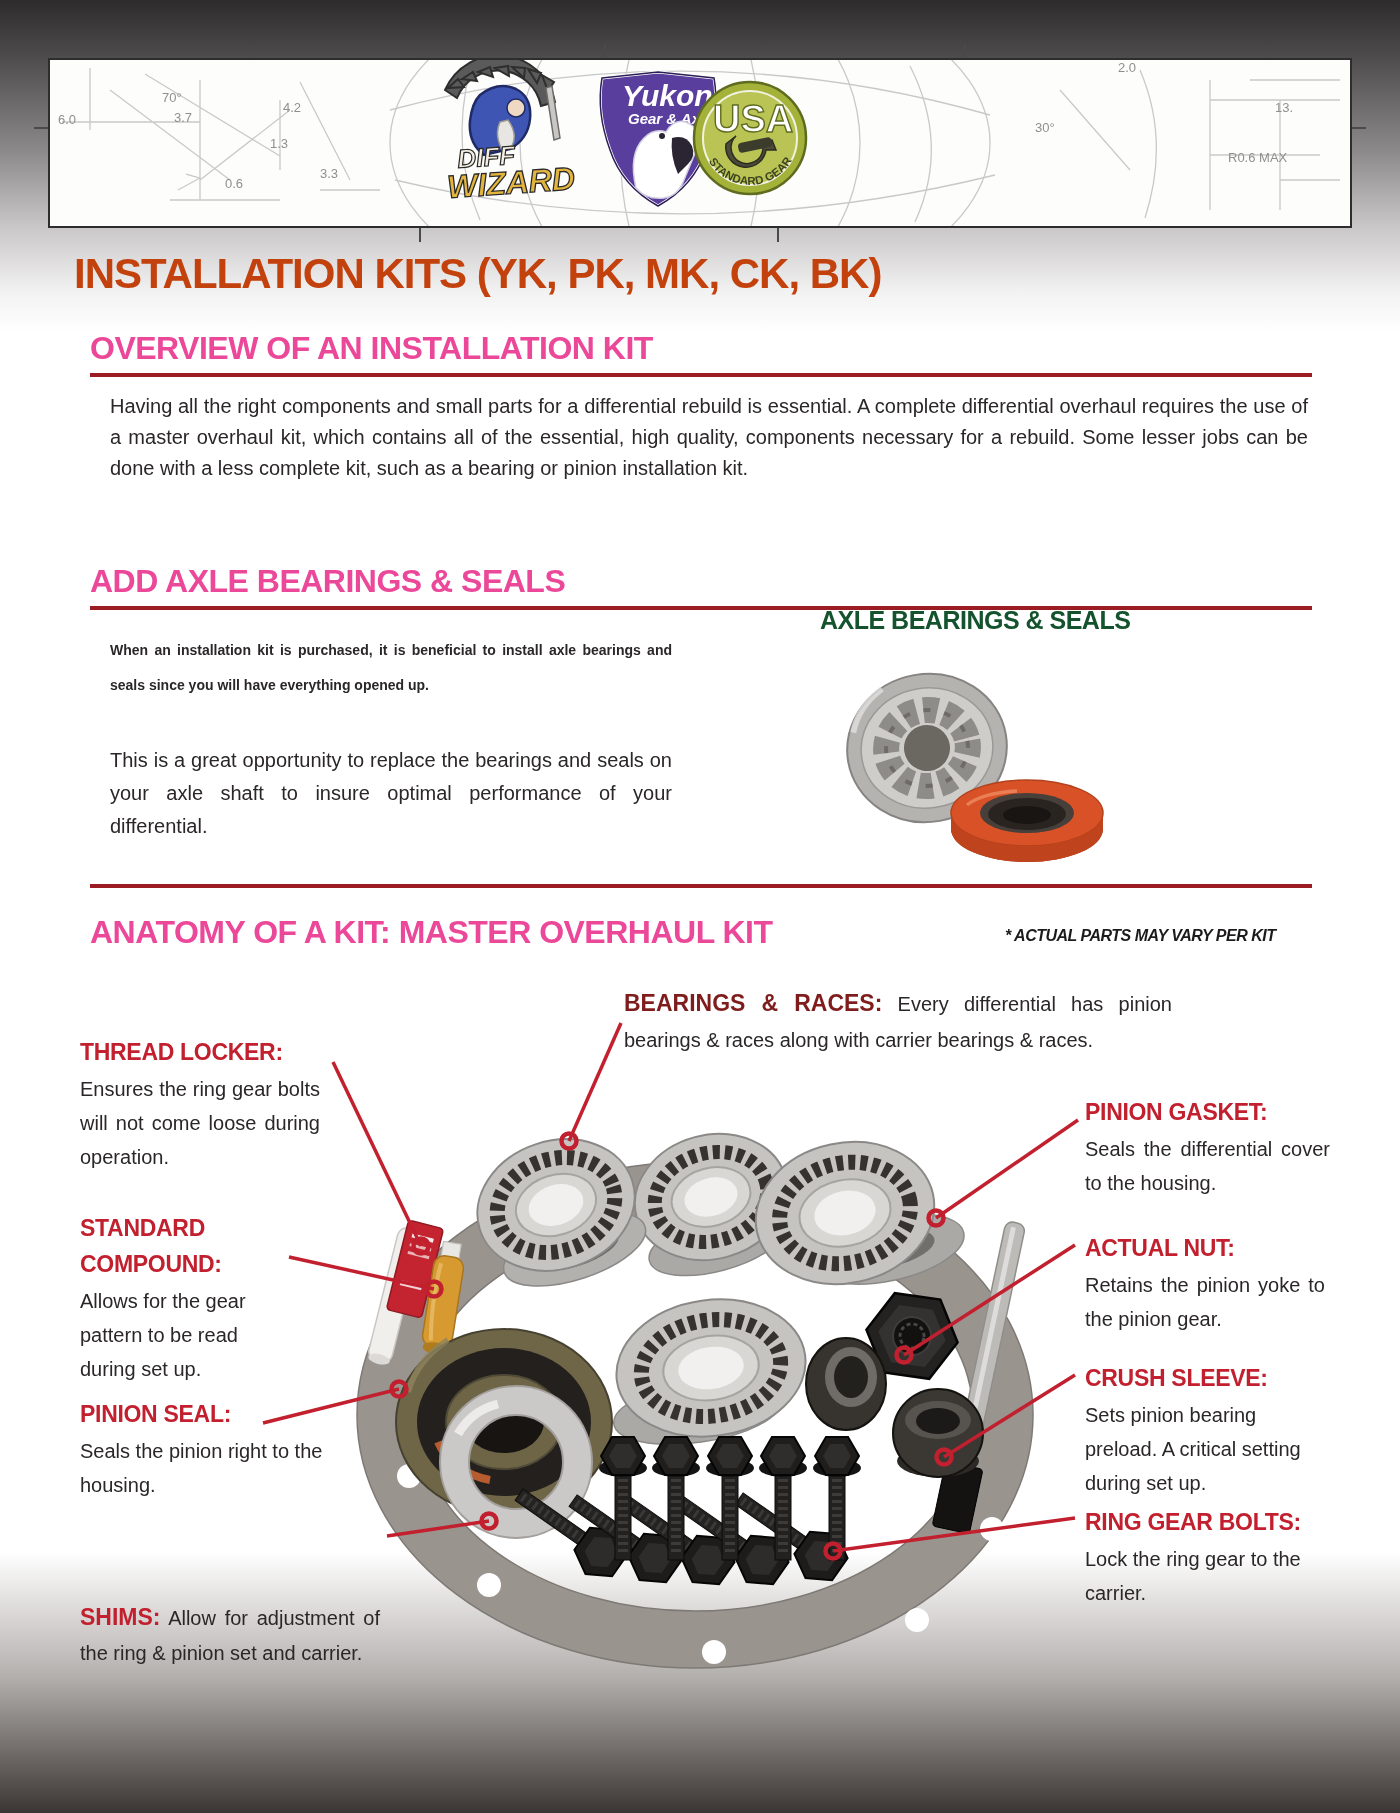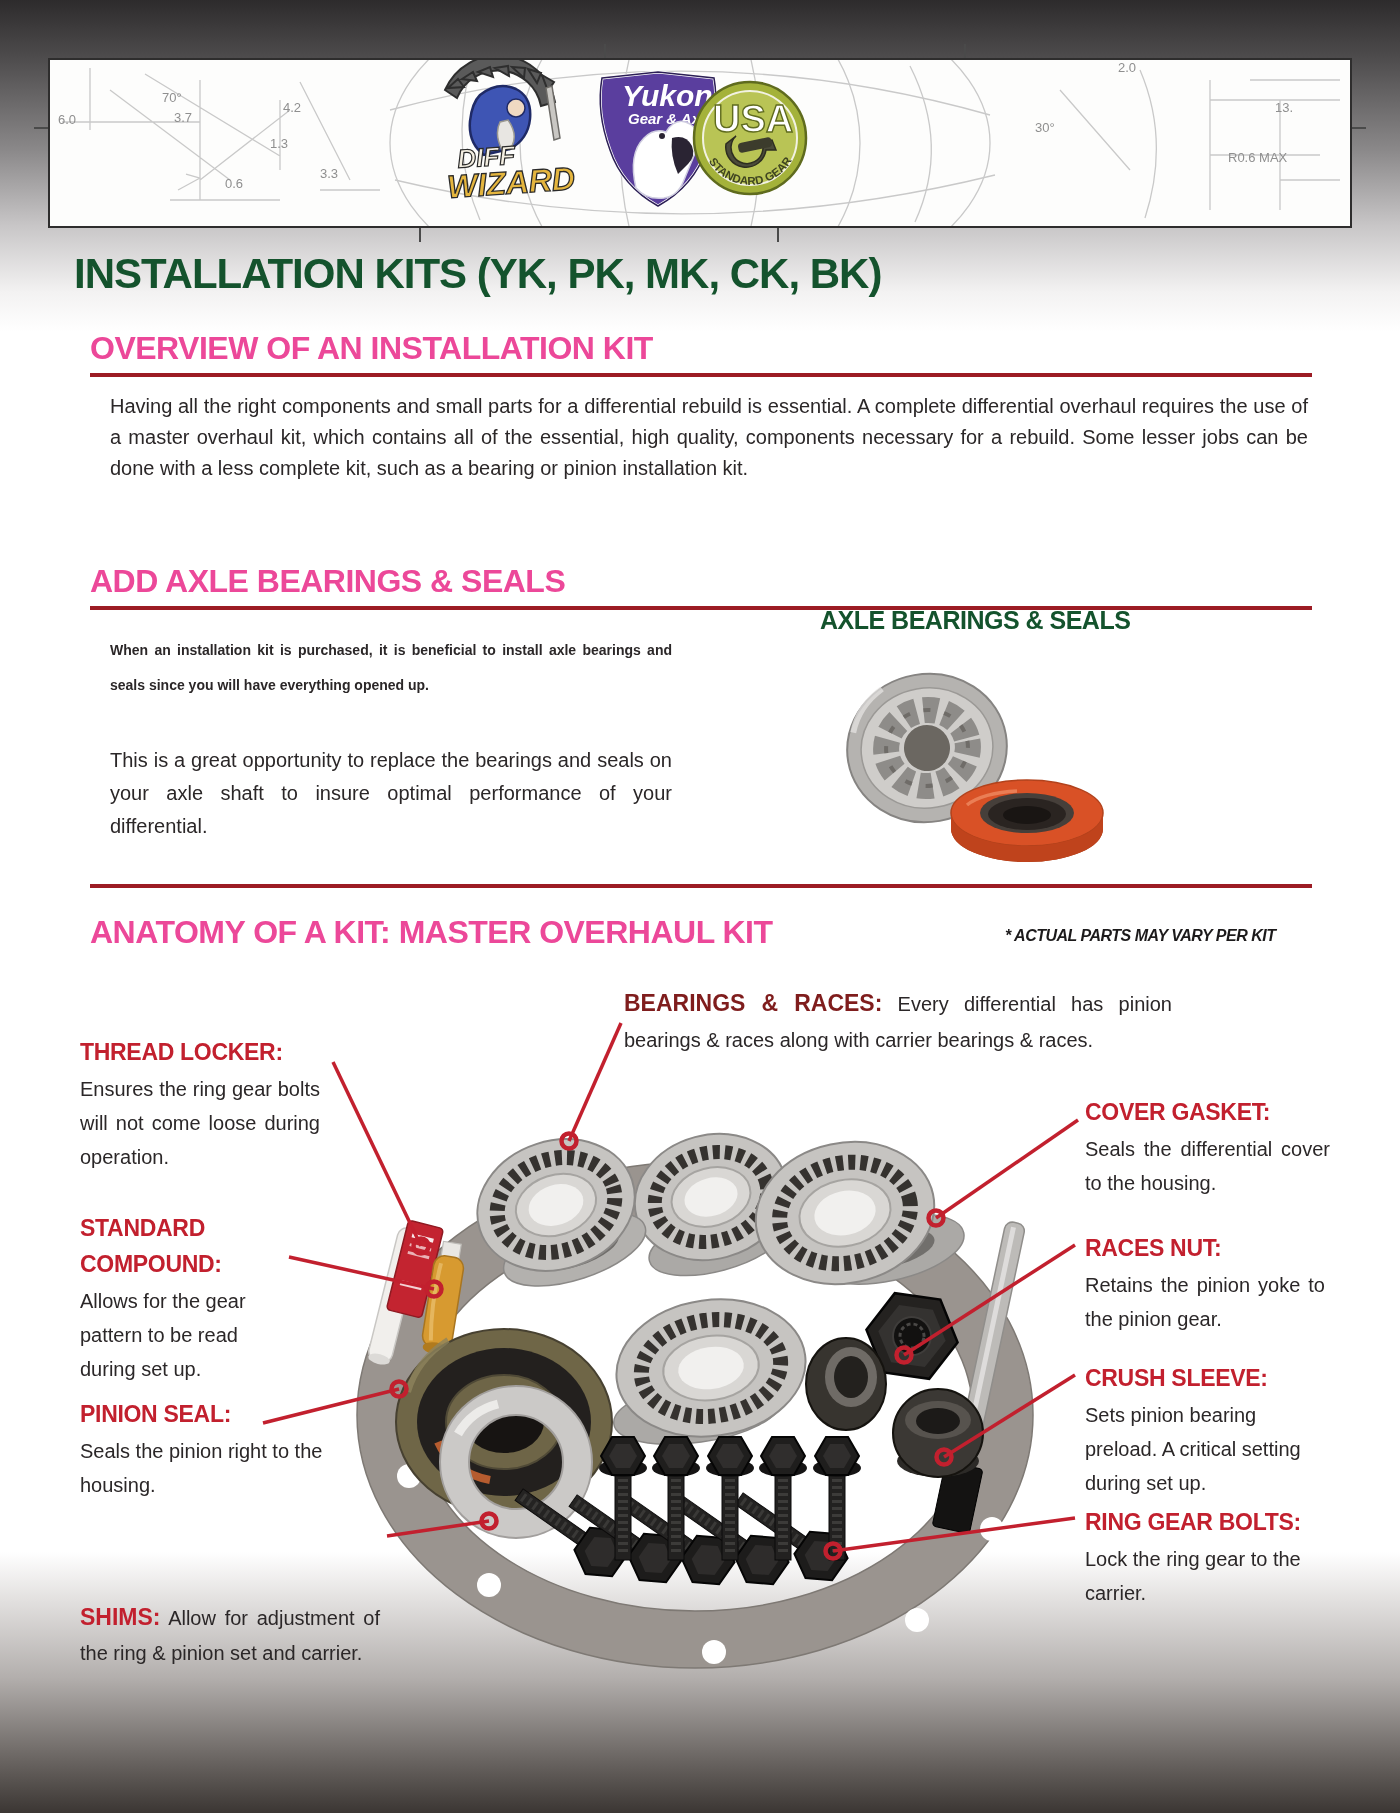--- a/index.html
+++ b/index.html
@@ -9,21 +9,21 @@
   
   #band-top{left:0;top:0;width:1400px;height:332px;z-index:0;
     background:linear-gradient(180deg,#2d2b2c 0%,#4f4d4e 18%,#8a8889 45%,#c8c6c7 68%,#f3f2f2 88%,#ffffff 100%);}
   #band-bottom{left:0;top:1552px;width:1400px;height:261px;z-index:1;
     background:linear-gradient(180deg,#ffffff 0%,#e3e1e0 18%,#b3afad 48%,#726d6a 76%,#3b3633 100%);}
   
   #banner{left:48px;top:58px;width:1300px;height:166px;background:#fdfdfc;
     border:2px solid #2e2d2d;z-index:2;}
   .crop-mark{position:absolute;background:#4a4a4a;z-index:2;}
   
-  #page-title{left:74px;top:250px;font-size:42px;font-weight:700;letter-spacing:-1px;color:#14532d;z-index:4;}
+  #page-title{left:74px;top:250px;font-size:42px;font-weight:700;letter-spacing:-1px;color:#c2410c;z-index:4;}
   .sec-head{font-size:32px;font-weight:700;letter-spacing:-0.5px;color:#ec4899;z-index:4;}
   .red-rule{height:4px;background:#9c1c24;z-index:4;}
   .body-copy{font-size:20px;line-height:31px;text-align:justify;color:#2b2728;z-index:4;}
   #axle-lead{font-weight:700;font-size:14px;line-height:35px;}
   #axle-body{line-height:33px;}
   #axle-photo-label{left:820px;top:606px;font-size:25px;font-weight:700;color:#14532d;letter-spacing:-0.5px;z-index:4;}
   #anatomy-note{left:1005px;top:927px;font-size:16px;font-weight:700;font-style:italic;
     letter-spacing:-0.5px;color:#1c1a1b;z-index:4;}
   
   .callout{z-index:4;}
@@ -377,26 +377,26 @@
 <div class="abs callout" style="left:80px;top:1396px;width:245px;">
   <div class="co-head">PINION SEAL:</div>
   <div class="co-body">Seals the pinion right to the housing.</div>
 </div>
 
 <div class="abs inline-co jst" style="left:80px;top:1600px;width:300px;">
   <span class="co-head" style="color:#c2202e;font-weight:700;">SHIMS:</span><span> Allow for adjustment of the ring &amp; pinion set and carrier.</span>
 </div>
 
 <div class="abs callout" style="left:1085px;top:1094px;width:245px;">
-  <div class="co-head">COVER GASKET:</div>
+  <div class="co-head">PINION GASKET:</div>
   <div class="co-body jst">Seals the differential cover to the housing.</div>
 </div>
 
 <div class="abs callout" style="left:1085px;top:1230px;width:240px;">
-  <div class="co-head">RACES NUT:</div>
+  <div class="co-head">ACTUAL NUT:</div>
   <div class="co-body jst">Retains the pinion yoke to the pinion gear.</div>
 </div>
 
 <div class="abs callout" style="left:1085px;top:1360px;width:230px;">
   <div class="co-head">CRUSH SLEEVE:</div>
   <div class="co-body">Sets pinion bearing preload. A critical setting during set up.</div>
 </div>
 
 <div class="abs callout" style="left:1085px;top:1504px;width:252px;">
   <div class="co-head">RING GEAR BOLTS:</div>

